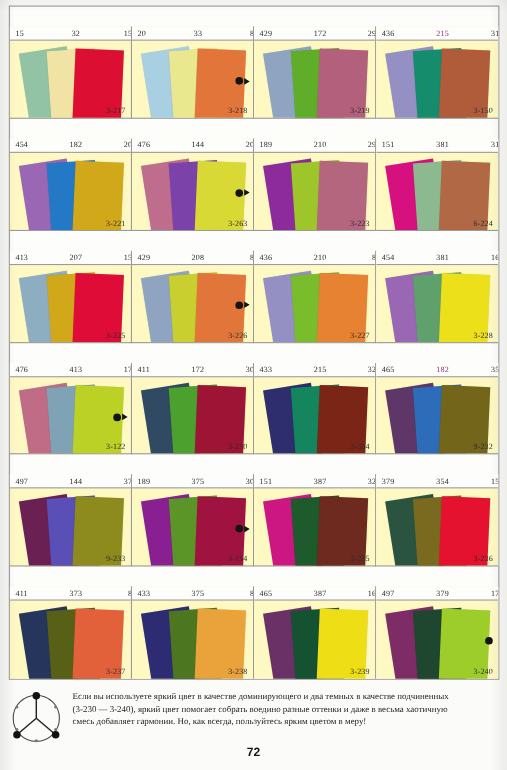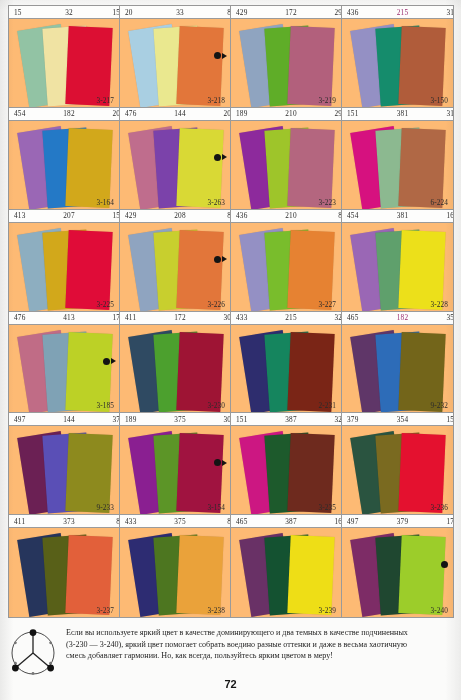--- a/index.html
+++ b/index.html
@@ -33,21 +33,22 @@
     border:1px solid #9a9a9a;
     box-sizing:border-box;
     background:#fdfdfc;
   }
   .cell{
     position:relative;
     border-right:1px solid #9a9a9a;
     border-bottom:1px solid #9a9a9a;
     box-sizing:border-box;
     overflow:hidden;
-    background:#fdba74;
+    background:#fef9c3;
+    margin-top:18px;
   }
   .cell.lastcol{border-right:none;}
   .cell.lastrow{border-bottom:none;}
   .hdr{
     position:absolute;left:0;top:0;width:100%;
     height:13px;
     display:flex;align-items:center;
     font-size:7.3px;
     color:#2b2b2b;
     letter-spacing:.2px;
@@ -178,21 +179,21 @@
         <div class="hdr">
           <span class="c1">454</span>
           <span class="c2">182</span>
           <span class="c3">207</span>
         </div>
         <div class="swatches">
           <div class="sw a" style="background: rgb(154, 103, 181);"></div>
           <div class="sw b" style="background: rgb(36, 121, 198);"></div>
           <div class="sw c" style="background: rgb(210, 168, 27);"></div>
         </div>
-        <div class="code">3-164</div>
+        <div class="code">3-221</div>
       </div>
       <div class="cell">
         <div class="hdr">
           <span class="c1">476</span>
           <span class="c2">144</span>
           <span class="c3">208</span>
         </div>
         <div class="swatches">
           <div class="sw a" style="background: rgb(191, 109, 141);"></div>
           <div class="sw b" style="background: rgb(123, 66, 170);"></div>
@@ -294,21 +295,21 @@
         </div>
         <div class="swatches">
           <div class="sw a" style="background: rgb(192, 108, 134);"></div>
           <div class="sw b" style="background: rgb(127, 162, 181);"></div>
           <div class="sw c" style="background: rgb(188, 209, 38);"></div>
         </div>
         <div class="marker" style="right: 3px; top: 46px;">
           <div class="dot"></div>
           <div class="tri"></div>
         </div>
-        <div class="code">3-185</div>
+        <div class="code">3-122</div>
       </div>
       <div class="cell">
         <div class="hdr">
           <span class="c1">411</span>
           <span class="c2">172</span>
           <span class="c3">305</span>
         </div>
         <div class="swatches">
           <div class="sw a" style="background: rgb(47, 74, 98);"></div>
           <div class="sw b" style="background: rgb(76, 160, 46);"></div>
@@ -320,21 +321,21 @@
         <div class="hdr">
           <span class="c1">433</span>
           <span class="c2">215</span>
           <span class="c3">328</span>
         </div>
         <div class="swatches">
           <div class="sw a" style="background: rgb(46, 45, 110);"></div>
           <div class="sw b" style="background: rgb(21, 133, 94);"></div>
           <div class="sw c" style="background: rgb(122, 37, 22);"></div>
         </div>
-        <div class="code">2-231</div>
+        <div class="code">3-354</div>
       </div>
       <div class="cell lastcol">
         <div class="hdr">
           <span class="c1">465</span>
           <span class="c2 hl">182</span>
           <span class="c3">354</span>
         </div>
         <div class="swatches">
           <div class="sw a" style="background: rgb(95, 54, 104);"></div>
           <div class="sw b" style="background: rgb(45, 108, 184);"></div>

